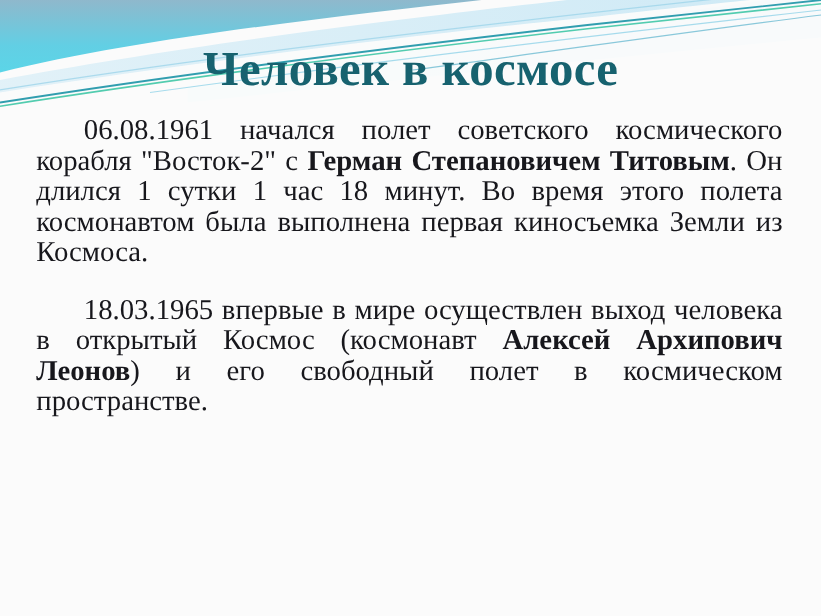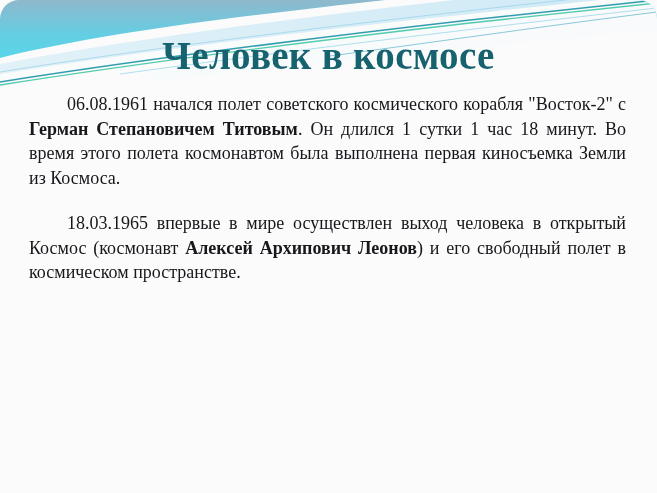--- a/index.html
+++ b/index.html
@@ -13,21 +13,20 @@
     background: #fbfbfb;
     font-family: "Liberation Serif", "DejaVu Serif", serif;
   }
 
   .slide {
     position: relative;
     width: 657px;
     height: 493px;
     background: #fbfbfb;
     overflow: hidden;
-    border-radius: 19px;
   }
 
   
   .header-art {
     position: absolute;
     left: 0;
     top: 0;
     width: 657px;
     height: 96px;
     overflow: hidden;
@@ -60,21 +59,21 @@
     position: absolute;
     left: 29px;
     top: 92px;
     width: 597px;
   }
   .para {
     margin: 0 0 21px 0;
     text-indent: 38px;
     text-align: justify;
     font-family: "Liberation Serif", "DejaVu Serif", serif;
-    font-size: 18px;
+    font-size: 23px;
     line-height: 24.5px;
     color: #17171c;
     -webkit-hyphens: none;
     hyphens: none;
   }
   .para:last-child {
     margin-bottom: 0;
   }
   .para b {
     font-weight: bold;

